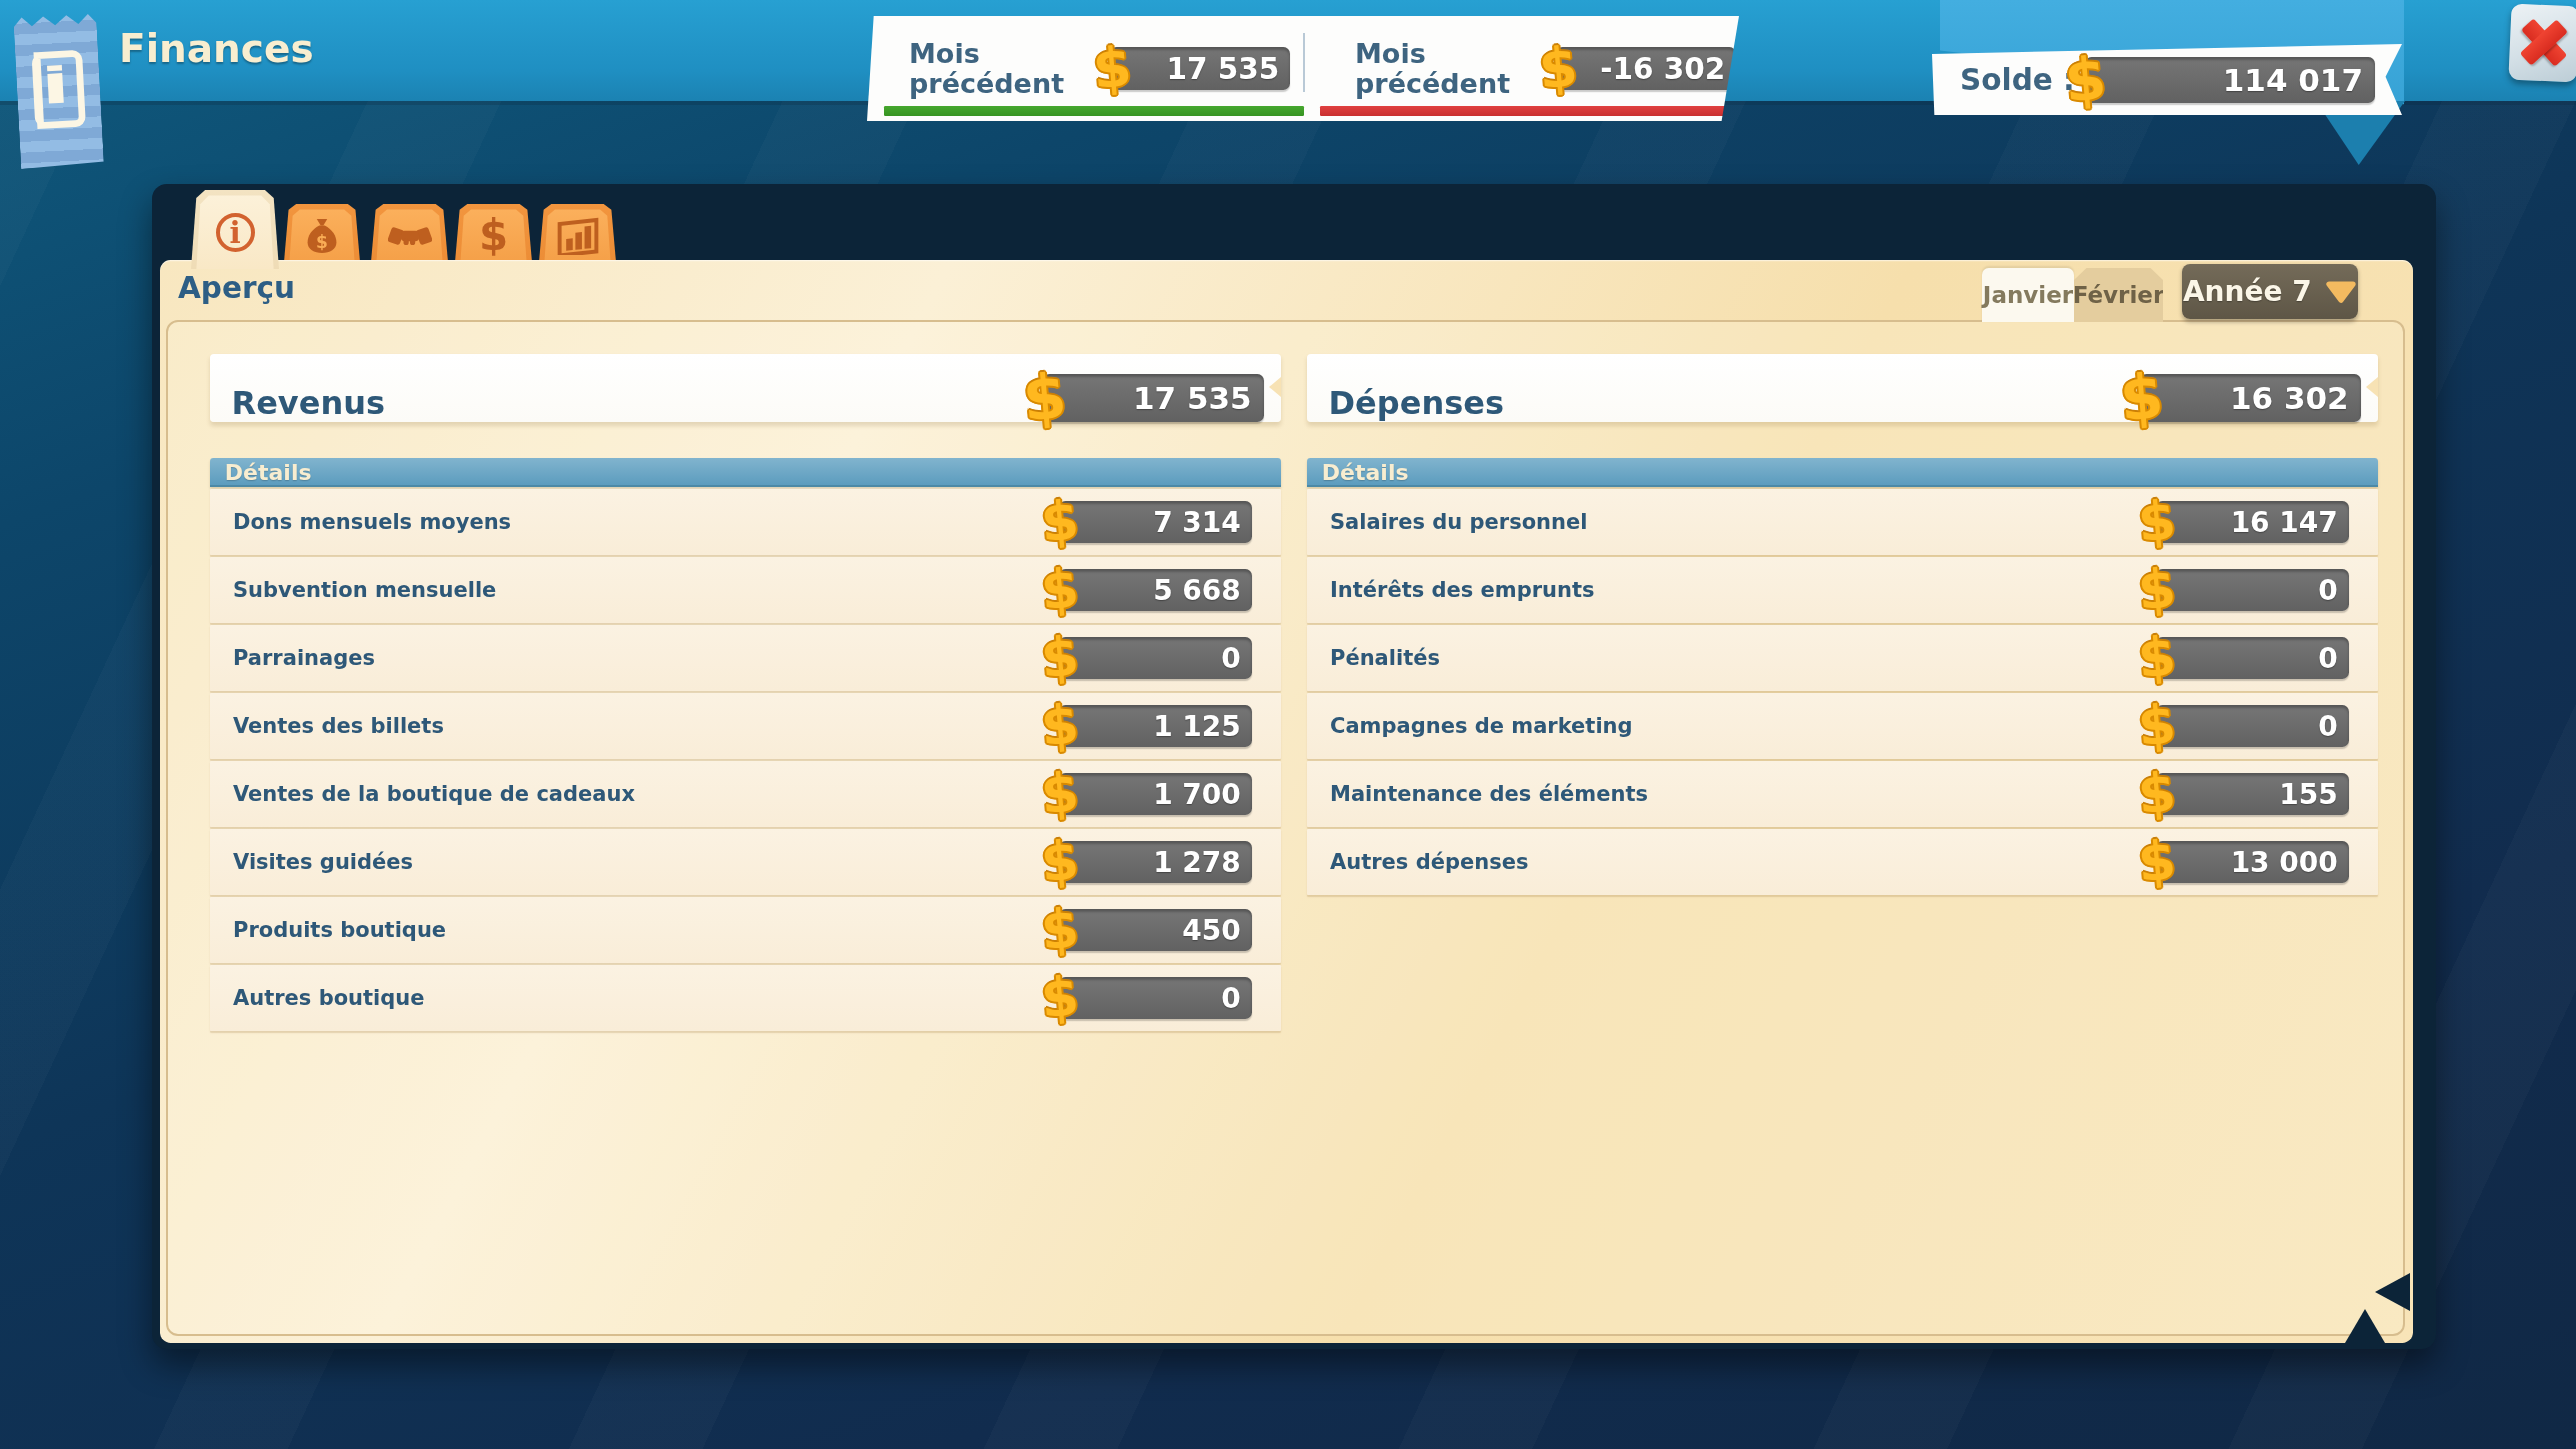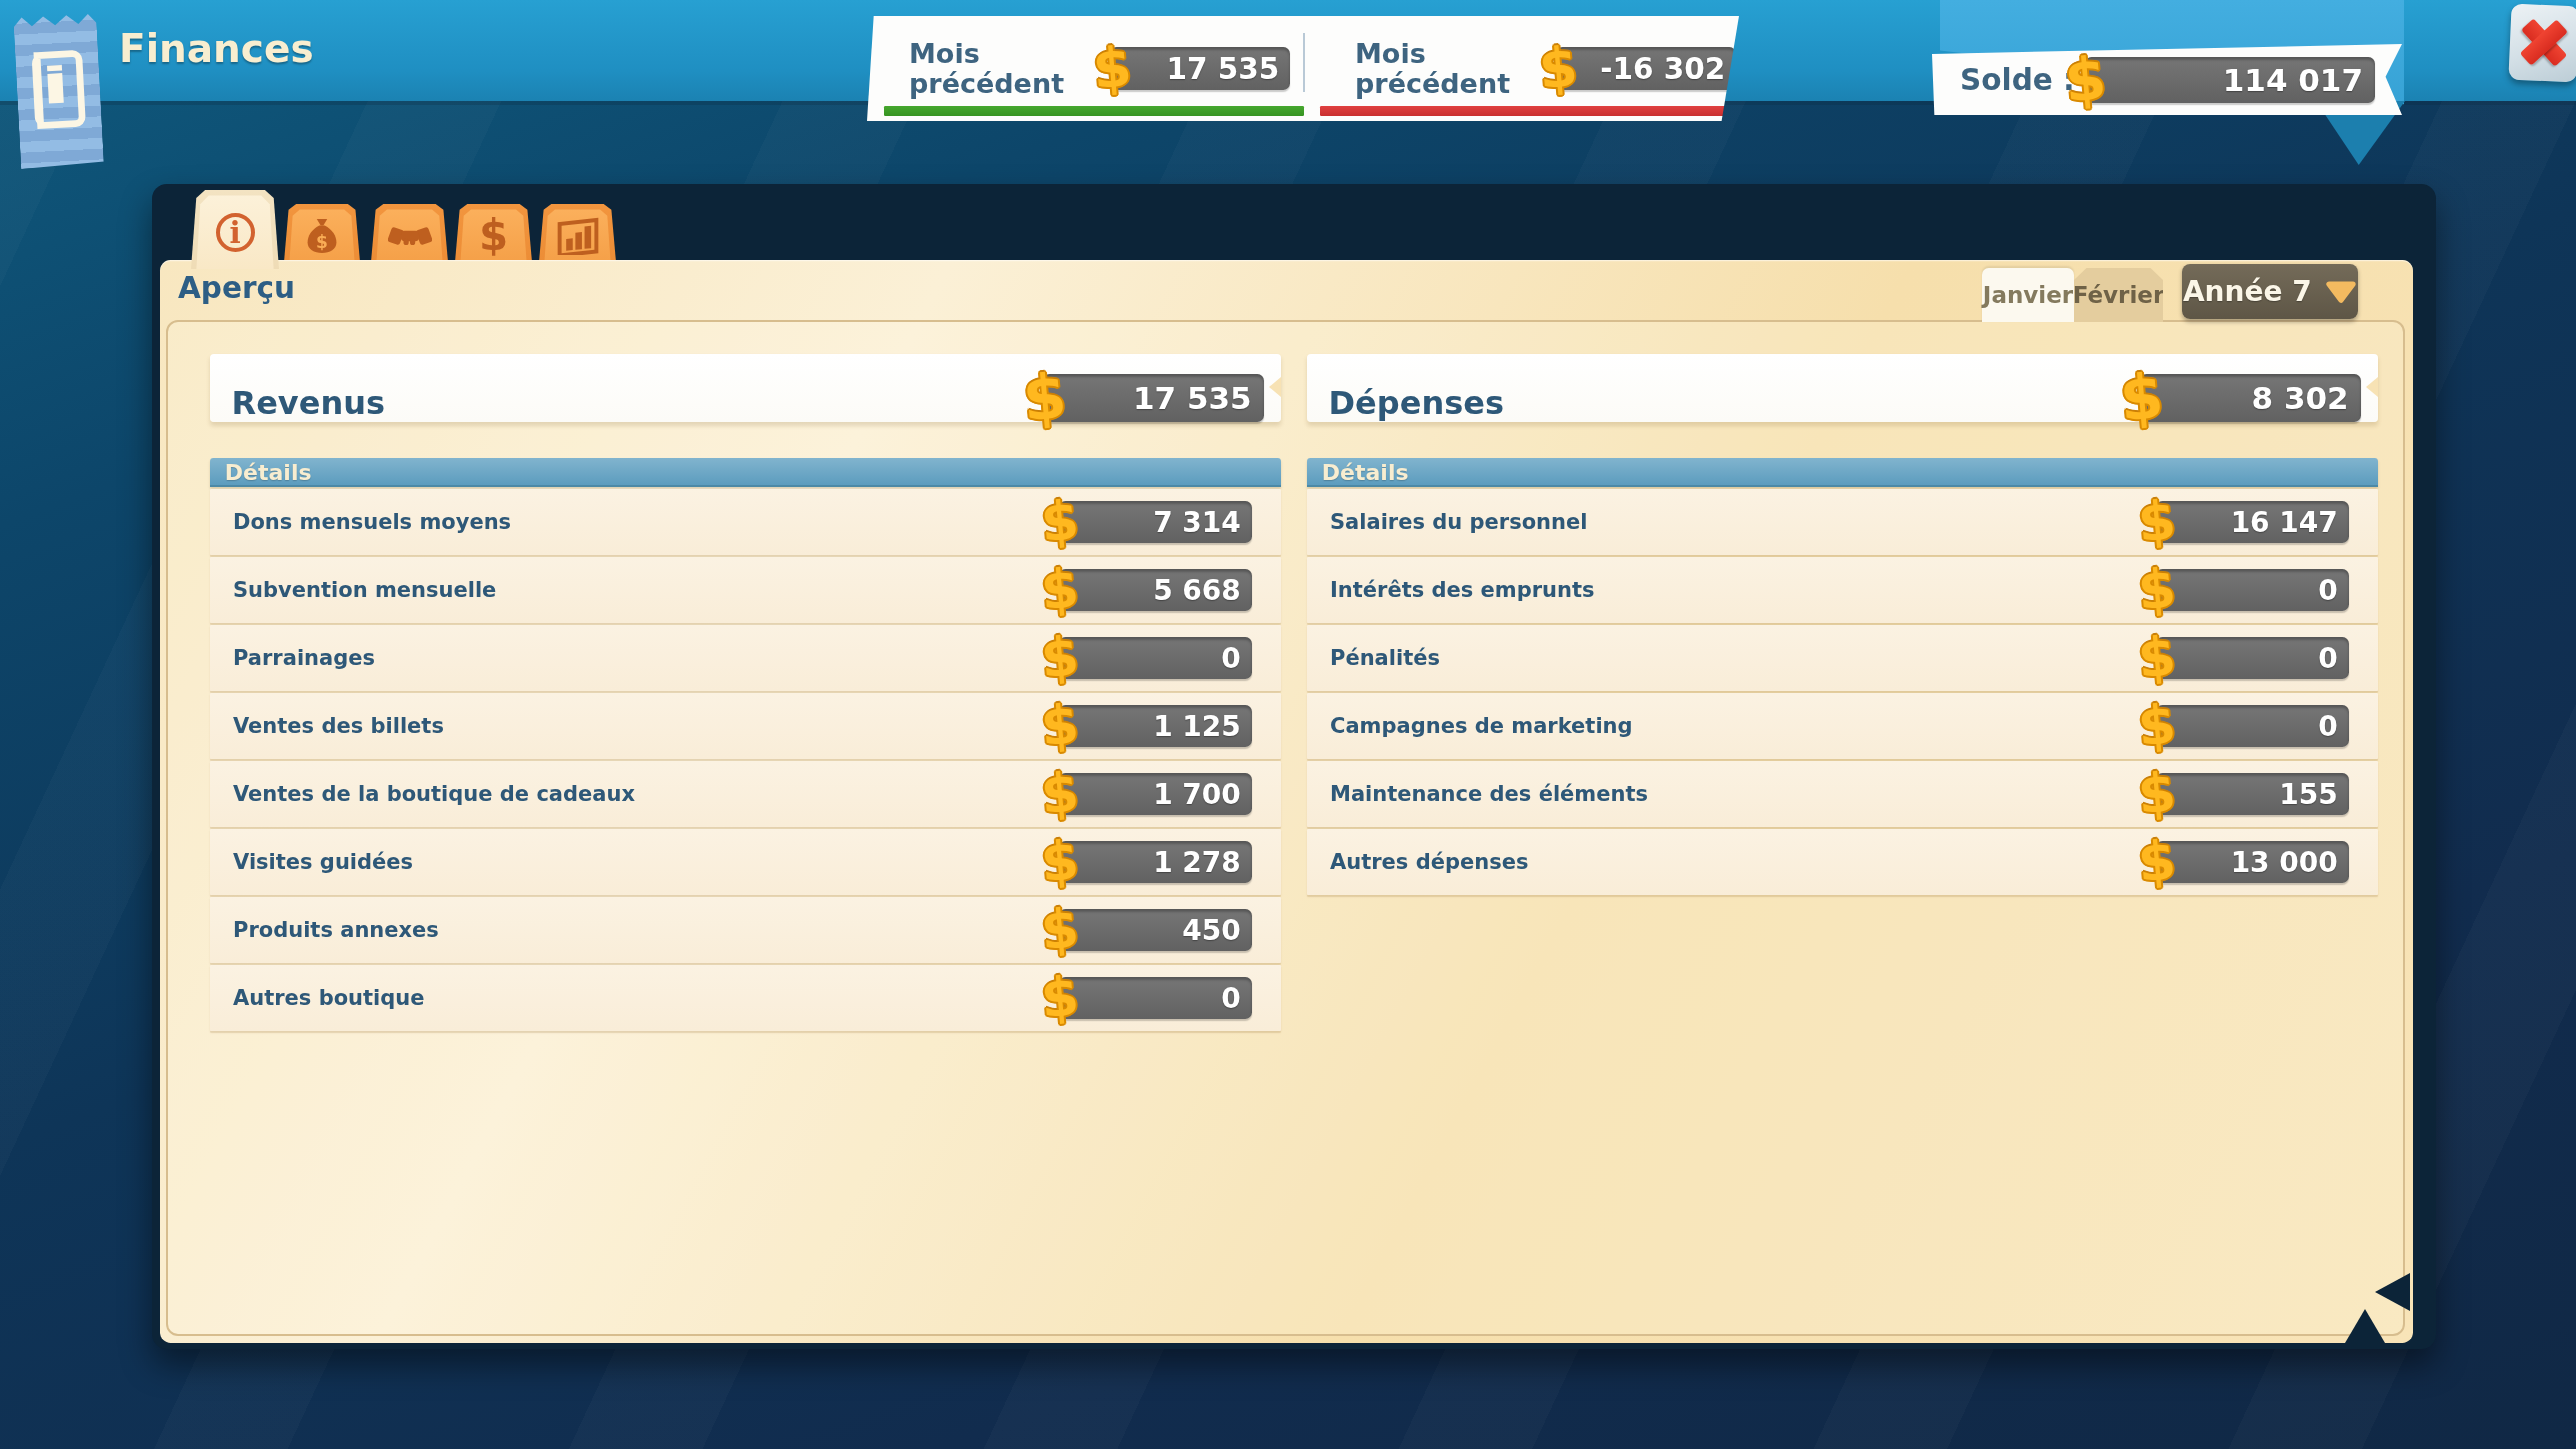--- a/index.html
+++ b/index.html
@@ -315,42 +315,42 @@
           </span>
         </div>
         <div class="row">
           <span class="row-label">Visites guidées</span>
           <span class="pill pill-row">
             <span class="cash">$</span>
             <span class="pill-value">1 278</span>
           </span>
         </div>
         <div class="row">
-          <span class="row-label">Produits annexes</span>
+          <span class="row-label">Produits boutique</span>
           <span class="pill pill-row">
             <span class="cash">$</span>
             <span class="pill-value">450</span>
           </span>
         </div>
         <div class="row">
           <span class="row-label">Autres boutique</span>
           <span class="pill pill-row">
             <span class="cash">$</span>
             <span class="pill-value">0</span>
           </span>
         </div>
       </div>
   </div>
 
   <div class="column right">
     <div class="col-header">
       <span class="col-title">Dépenses</span>
       <div class="pill pill-total">
         <span class="cash">$</span>
-        <span class="pill-value">8 302</span>
+        <span class="pill-value">16 302</span>
       </div>
     </div>
     <div class="details-bar">
       <span class="details-label">Détails</span>
     </div>
     <div class="rows">
         <div class="row">
           <span class="row-label">Salaires du personnel</span>
           <span class="pill pill-row">
             <span class="cash">$</span>

